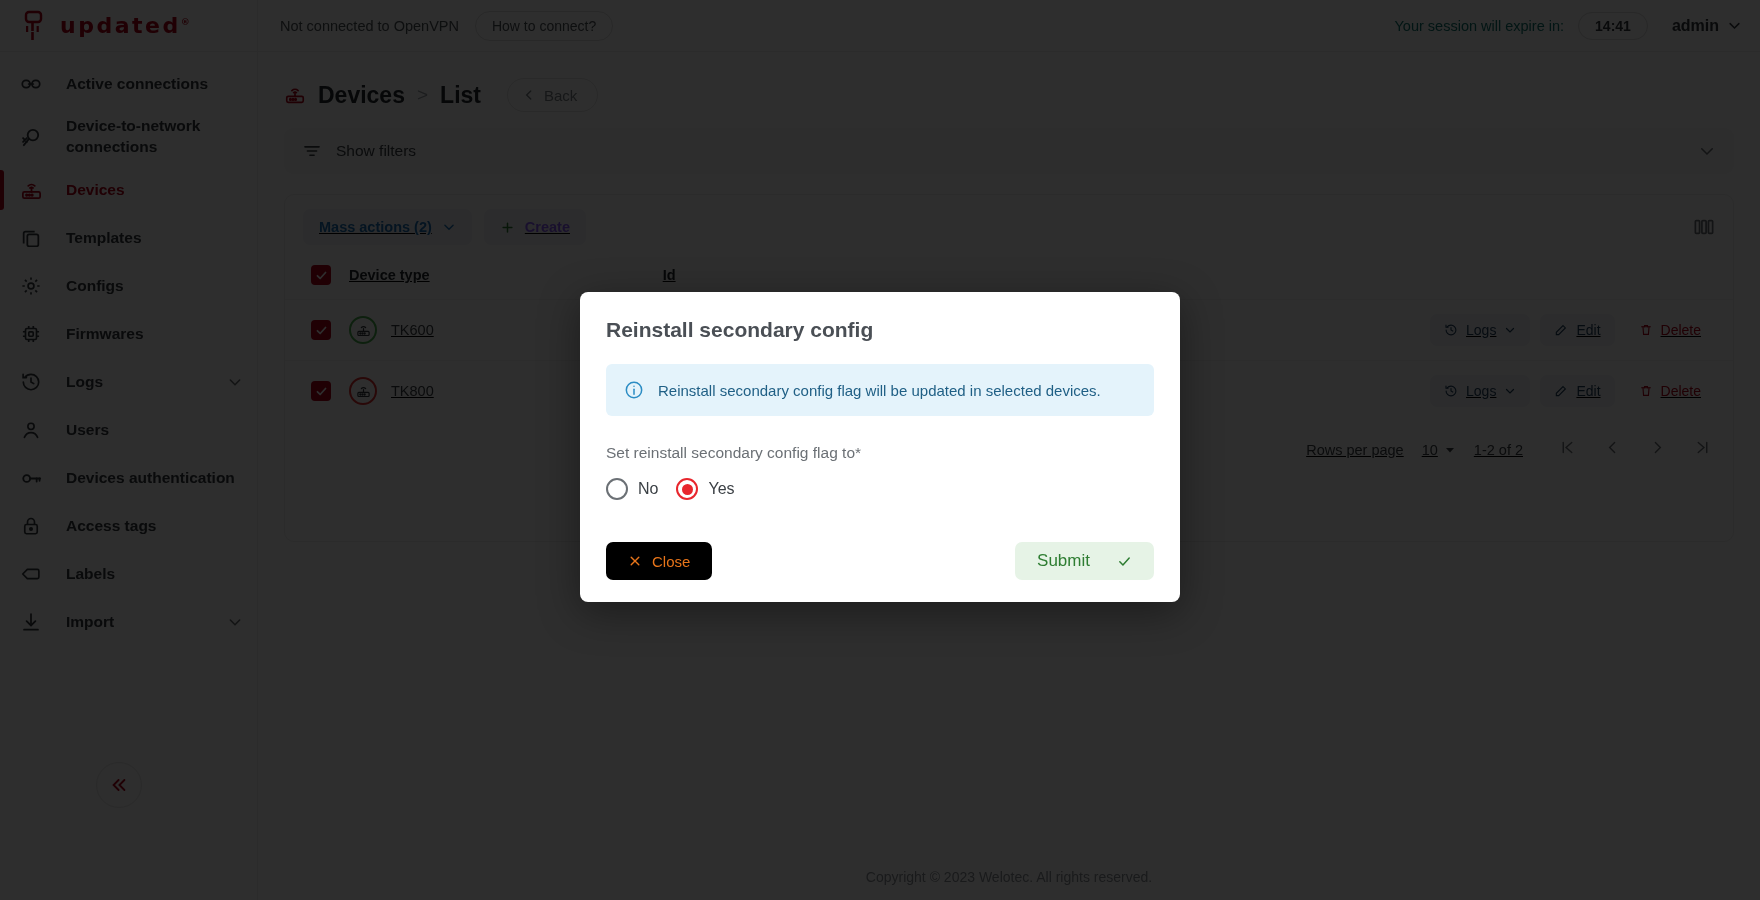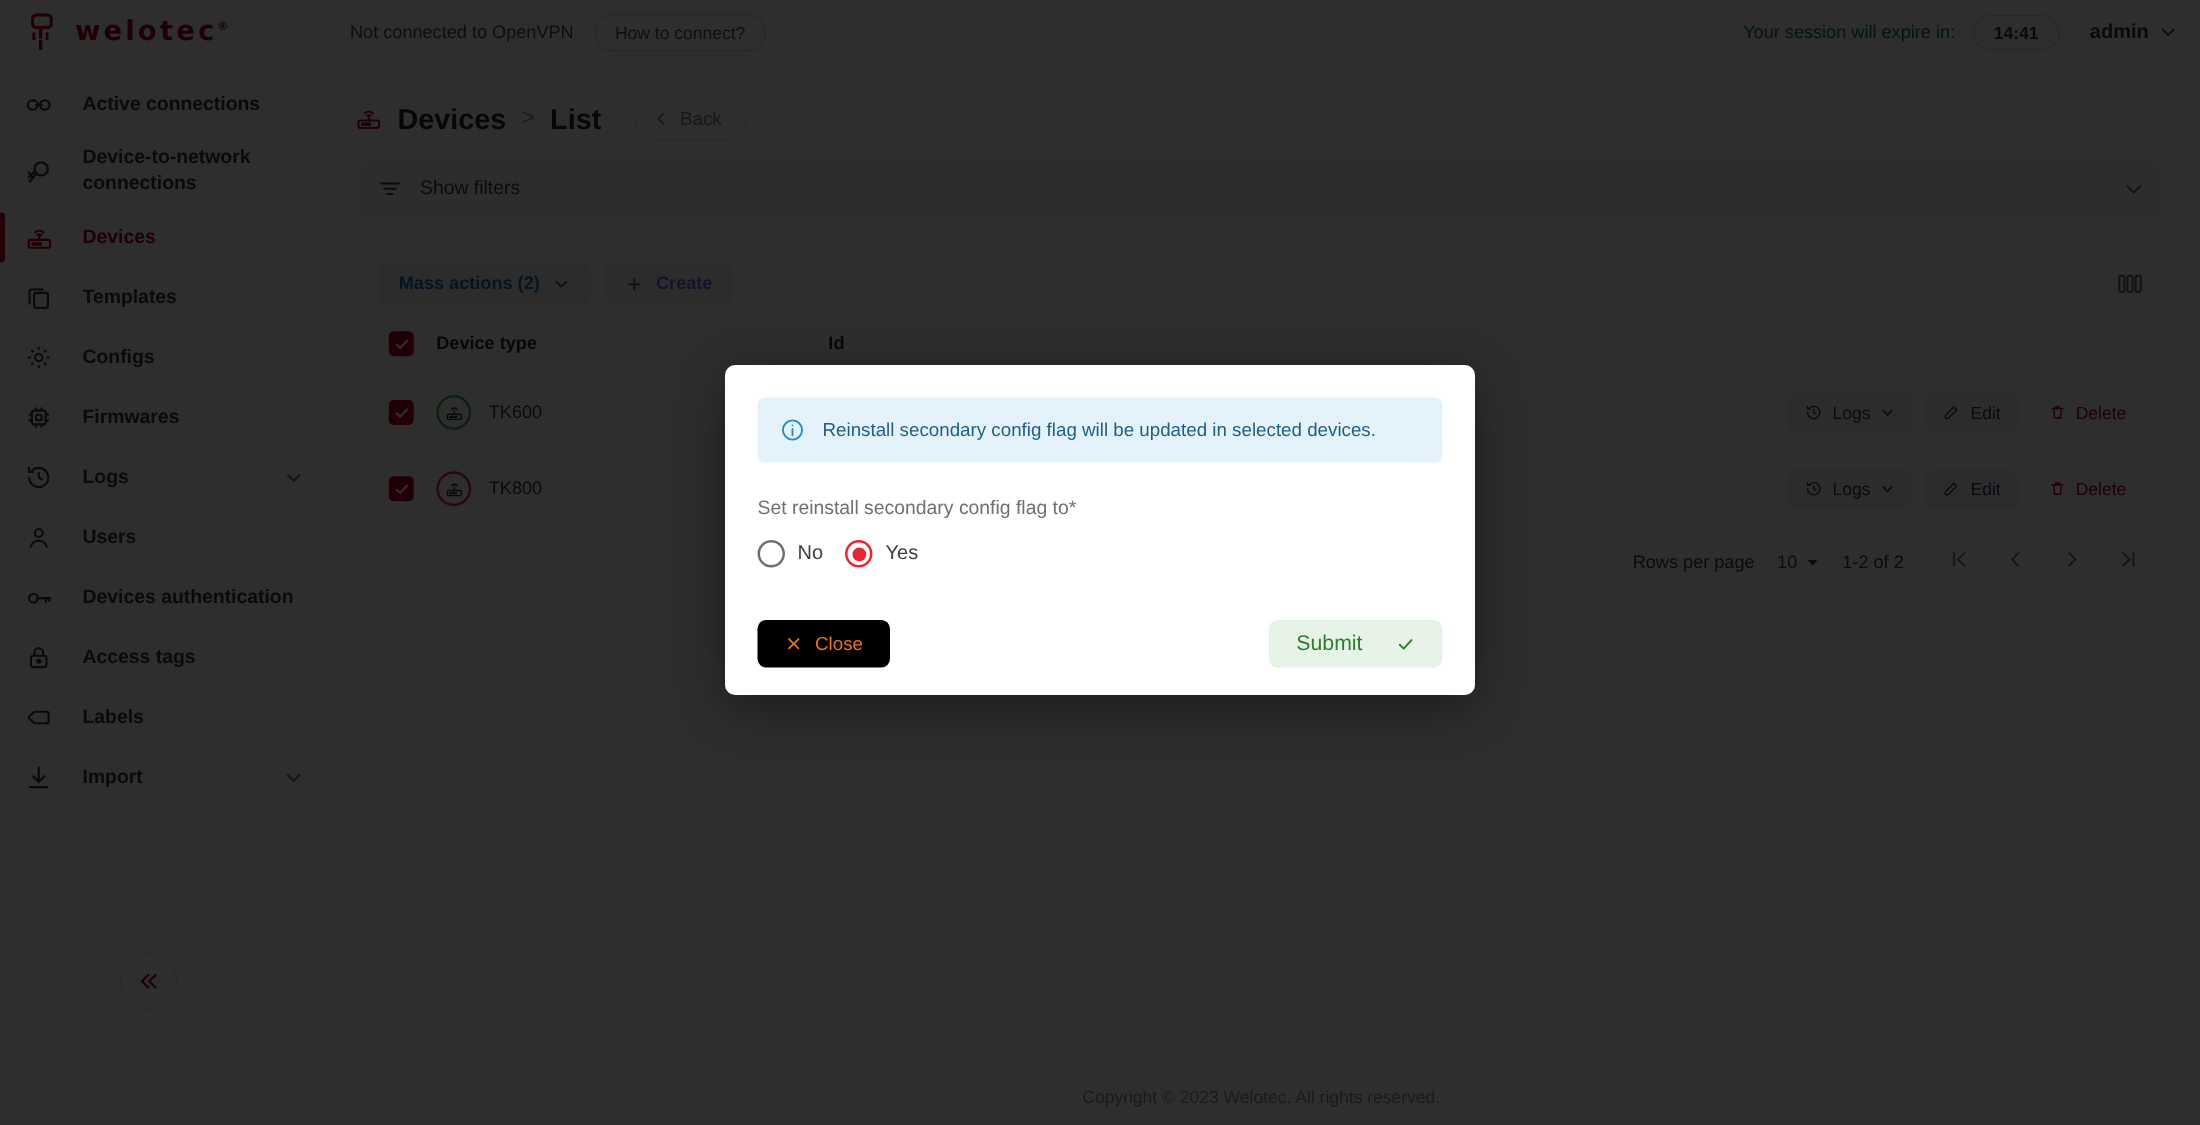--- a/index.html
+++ b/index.html
@@ -128,20 +128,21 @@
   }
   .filters-bar .lbl { font-size: 15.5px; color: #3b4045; }
   .filters-bar .chev { margin-left: auto; color: #6b7075; }
 
   .card {
     margin-top: 20px;
     border: 1px solid #ededed; border-radius: 10px;
     background: #fff;
     height: 348px;
     overflow: hidden;
+    text-decoration: underline;
   }
   .card-toolbar {
     display: flex; align-items: center; gap: 12px;
     padding: 14px 18px 10px 18px;
   }
   .tb-btn {
     height: 36px; border-radius: 7px; border: none;
     background: #f2f4f7;
     display: flex; align-items: center; gap: 10px;
     padding: 0 16px;
@@ -275,21 +276,21 @@
 
   <aside class="sidebar">
     <div class="brand">
       <svg class="brand-mark" viewBox="0 0 30 32">
         <rect x="8" y="2" width="15" height="10" rx="3" fill="none" stroke="#b00018" stroke-width="2.4"></rect>
         <rect x="13.2" y="13" width="2.6" height="8" fill="#b00018"></rect>
         <rect x="8" y="16" width="2.2" height="6" fill="#b00018"></rect>
         <rect x="18.6" y="16" width="2.2" height="6" fill="#b00018"></rect>
         <rect x="13.2" y="22" width="2.6" height="8" fill="#b00018"></rect>
       </svg>
-      <span class="brand-word"><span>welotec</span><sup>®</sup></span>
+      <span class="brand-word"><span>updated</span><sup>®</sup></span>
     </div>
 
     <nav class="nav">
 
       <div class="nav-item">
         <span class="ico">
           <svg width="22" height="22" viewBox="0 0 24 24" fill="none" stroke="#33383d" stroke-width="1.9" stroke-linecap="round">
             <path d="M9.5 12h5"></path>
               <rect x="2.5" y="8" width="8.5" height="8" rx="4"></rect>
               <rect x="13" y="8" width="8.5" height="8" rx="4"></rect>
@@ -672,20 +673,21 @@
     </section>
   </main>
 
   <div class="footer">
     <span>Copyright © 2023 Welotec. All rights reserved.</span>
   </div>
 
   <div class="scrim"></div>
 
   <div class="modal">
+    <div class="modal-title">Reinstall secondary config</div>
 
     <div class="info-banner">
       <svg width="20" height="20" viewBox="0 0 24 24" fill="none" stroke="#2b8cc4" stroke-width="1.8" stroke-linecap="round">
         <circle cx="12" cy="12" r="9.2"></circle>
           <path d="M12 11v6"></path>
           <circle cx="12" cy="7.6" r=".9" fill="#2b8cc4" stroke="none"></circle>
       </svg>
       <span>Reinstall secondary config flag will be updated in selected devices.</span>
     </div>
 

